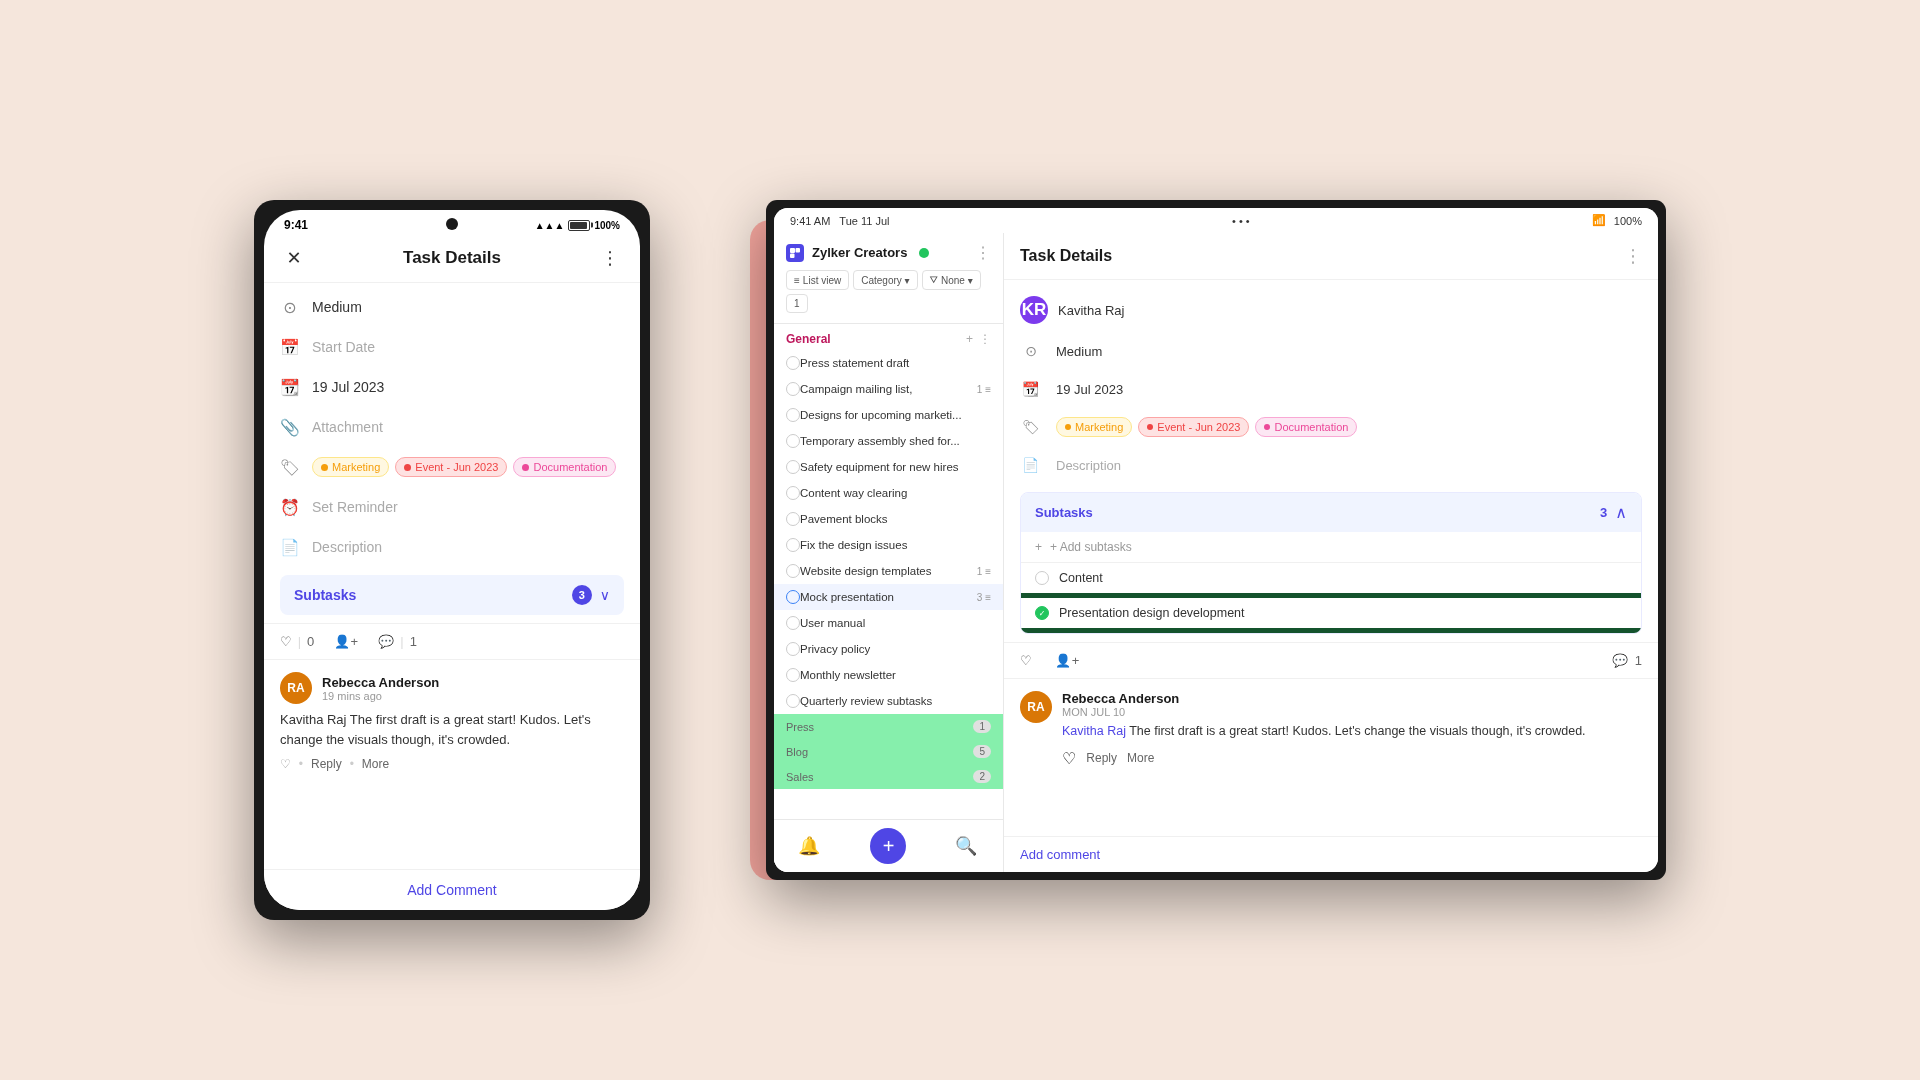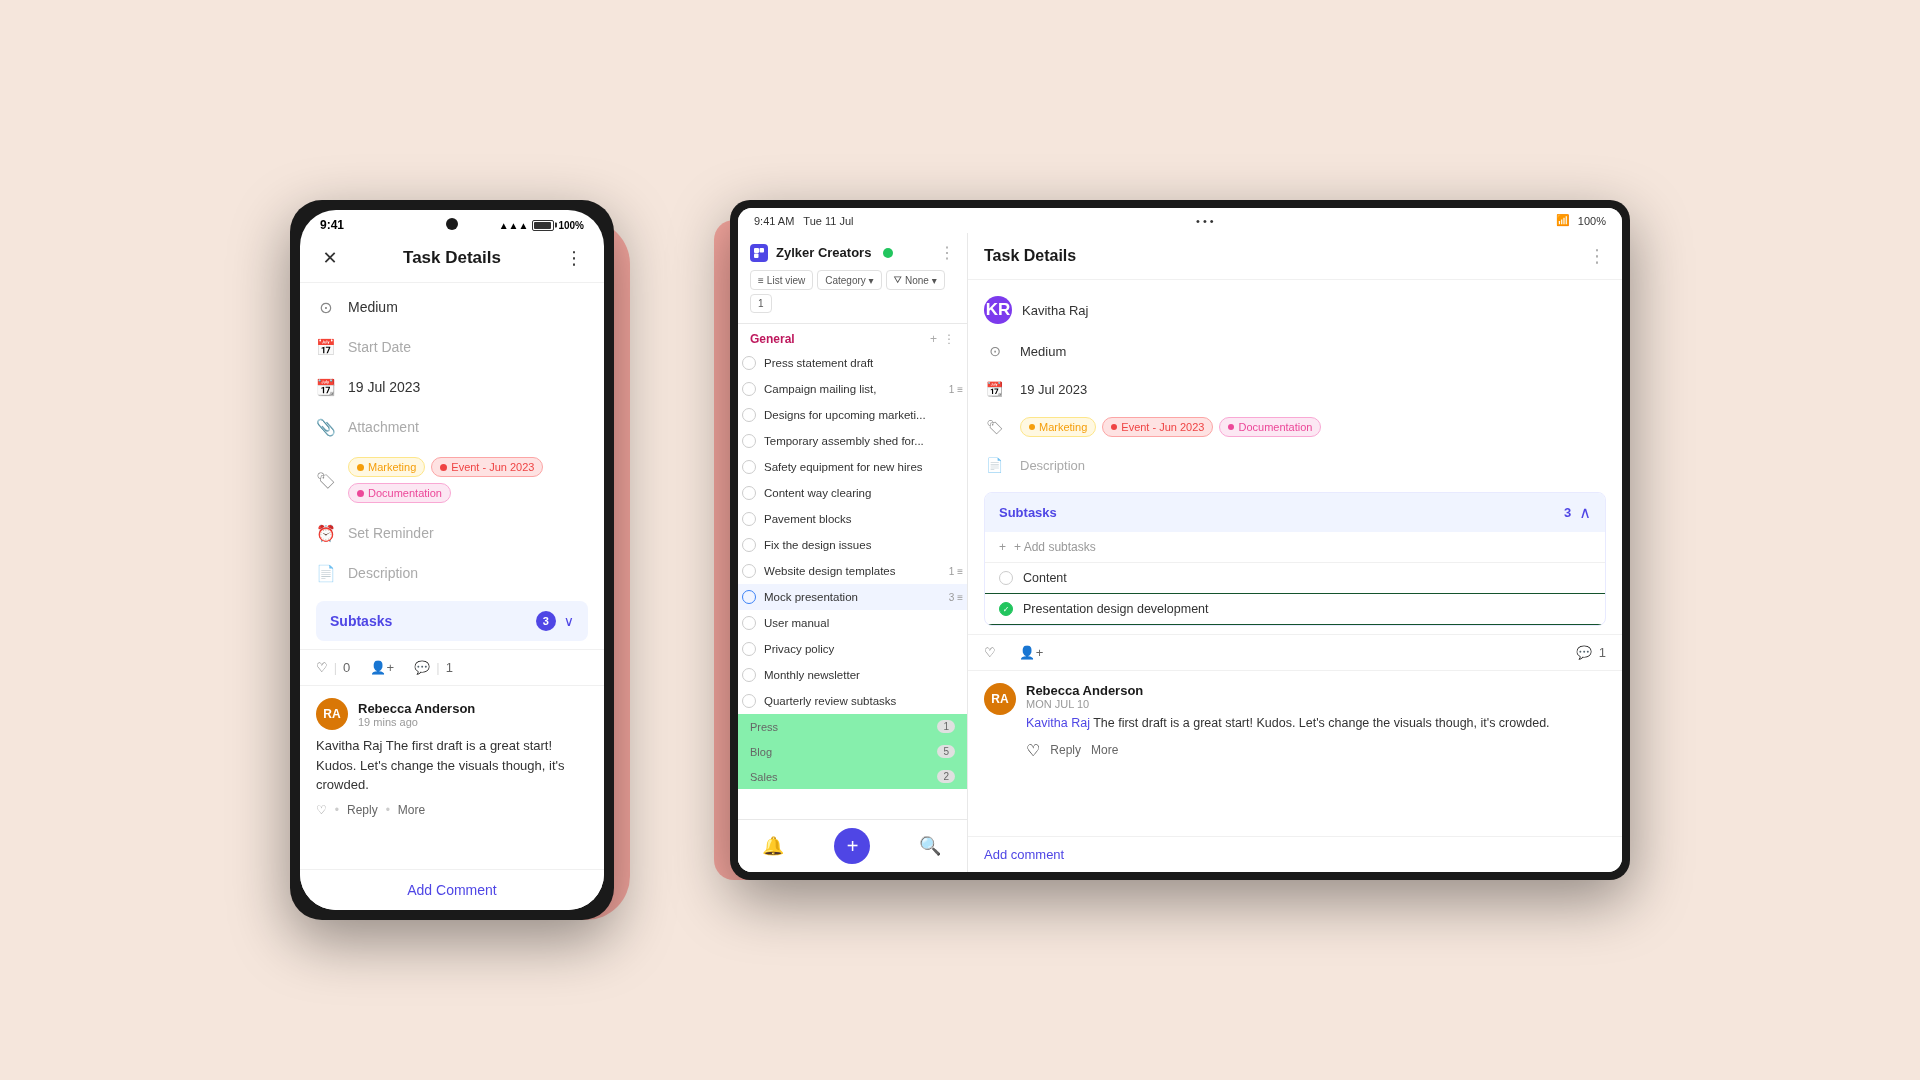--- a/index.html
+++ b/index.html
@@ -23,24 +23,24 @@
       height: 100%;
       padding: 40px;
     }
 
     
     .phone-wrapper {
       position: relative;
       margin-top: 40px;
     }
     .phone {
-      width: 324px;
+      width: 396px;
       height: 720px;
       background: #1a1a1a;
-      border-radius: 32px;
+      border-radius: 20px;
       padding: 10px;
       box-shadow: 0 20px 60px rgba(0,0,0,0.4);
       position: relative;
     }
     .phone-screen {
       width: 100%;
       height: 100%;
       background: #fff;
       border-radius: 36px;
       overflow: hidden;
@@ -304,21 +304,21 @@
     }
 
     
     .tablet-wrapper {
       position: relative;
     }
     .tablet {
       width: 900px;
       height: 680px;
       background: #1a1a1a;
-      border-radius: 20px;
+      border-radius: 11px;
       padding: 8px;
       box-shadow: 0 20px 60px rgba(0,0,0,0.4);
       margin-left: 36px;
     }
     .tablet-screen {
       width: 100%;
       height: 100%;
       background: #f5f5f5;
       border-radius: 14px;
       overflow: hidden;
@@ -420,22 +420,22 @@
     .task-group-actions {
       display: flex;
       gap: 6px;
       color: #aaa;
       font-size: 12px;
     }
 
     .task-item {
       display: flex;
       align-items: center;
-      padding: 6px 4px;
-      gap: 8px;
+      padding: 6px 12px;
+      gap: 0;
       cursor: pointer;
       font-size: 11.5px;
       color: #333;
     }
     .task-item.active { background: #f0f4ff; }
     .task-circle {
       width: 14px;
       height: 14px;
       border-radius: 50%;
       border: 1.5px solid #ccc;
@@ -626,21 +626,21 @@
       border-bottom: 1px solid #f0f0f0;
     }
 
     .subtask-item {
       display: flex;
       align-items: center;
       padding: 8px 14px;
       gap: 10px;
       font-size: 12.5px;
       color: #333;
-      border-bottom: 1px solid #14532d;
+      border-bottom: 5px solid #14532d;
     }
     .subtask-circle {
       width: 14px;
       height: 14px;
       border-radius: 50%;
       border: 1.5px solid #ccc;
       flex-shrink: 0;
     }
     .subtask-circle.done {
       border-color: #22c55e;

